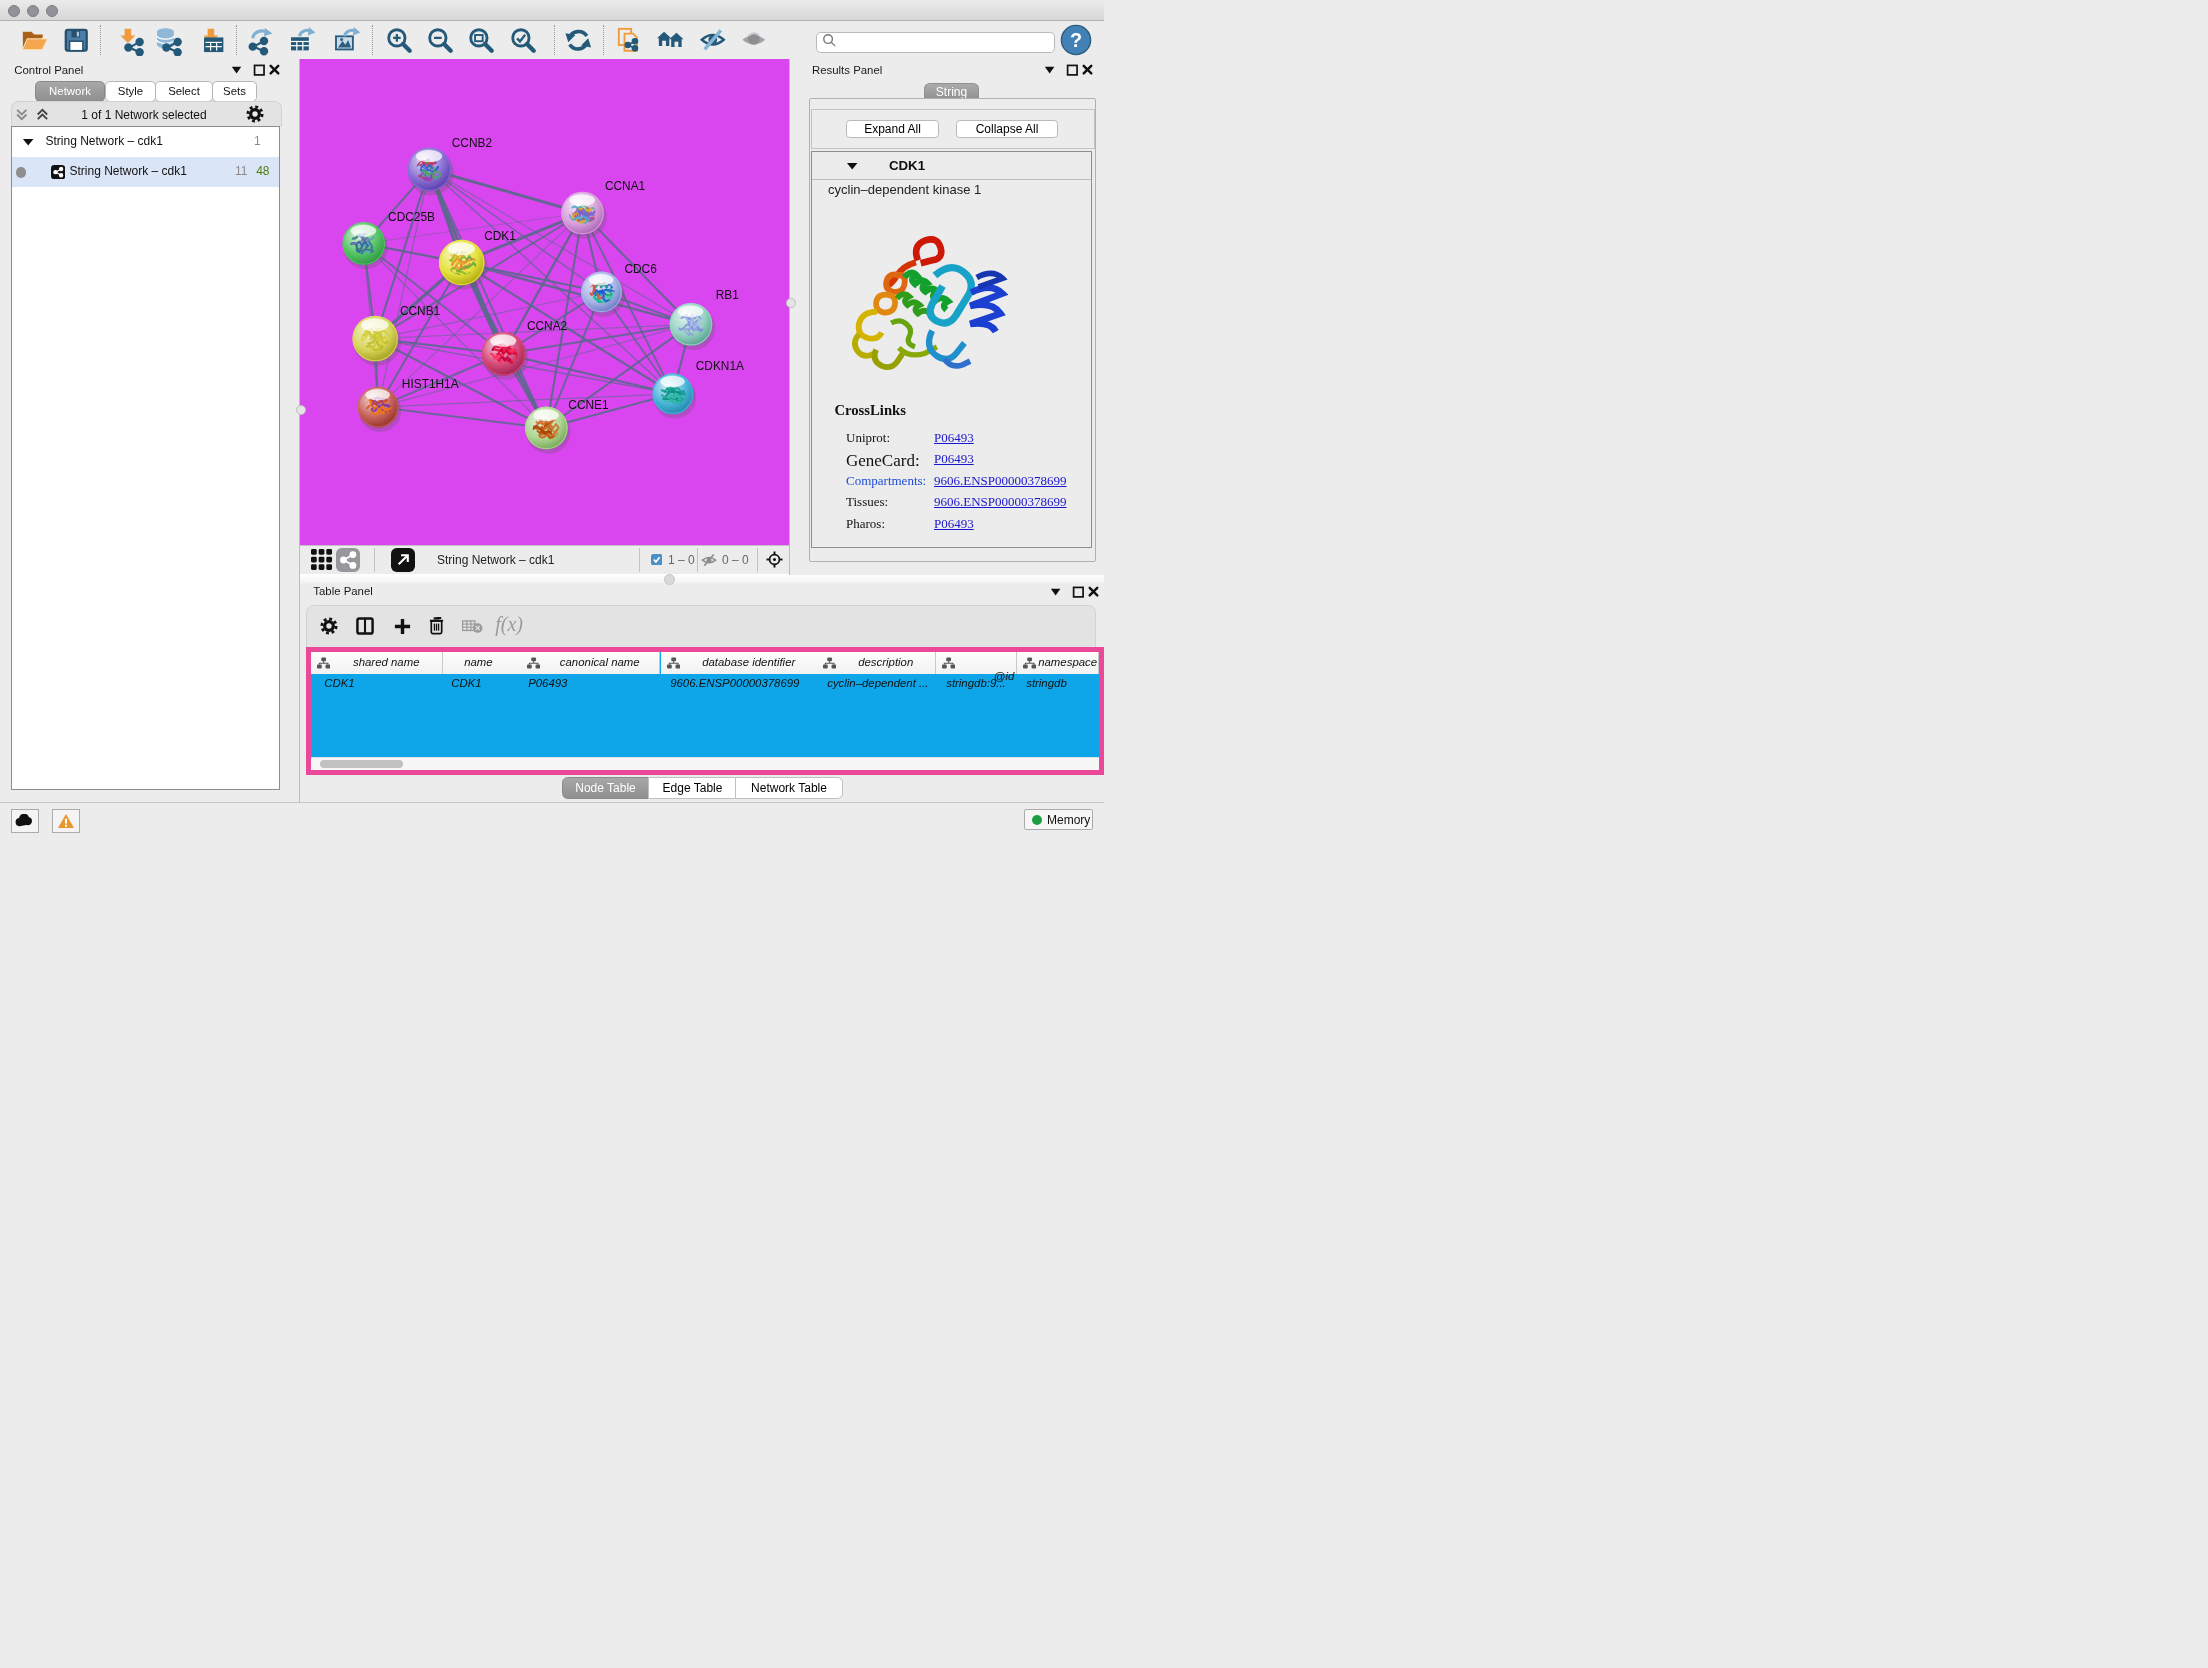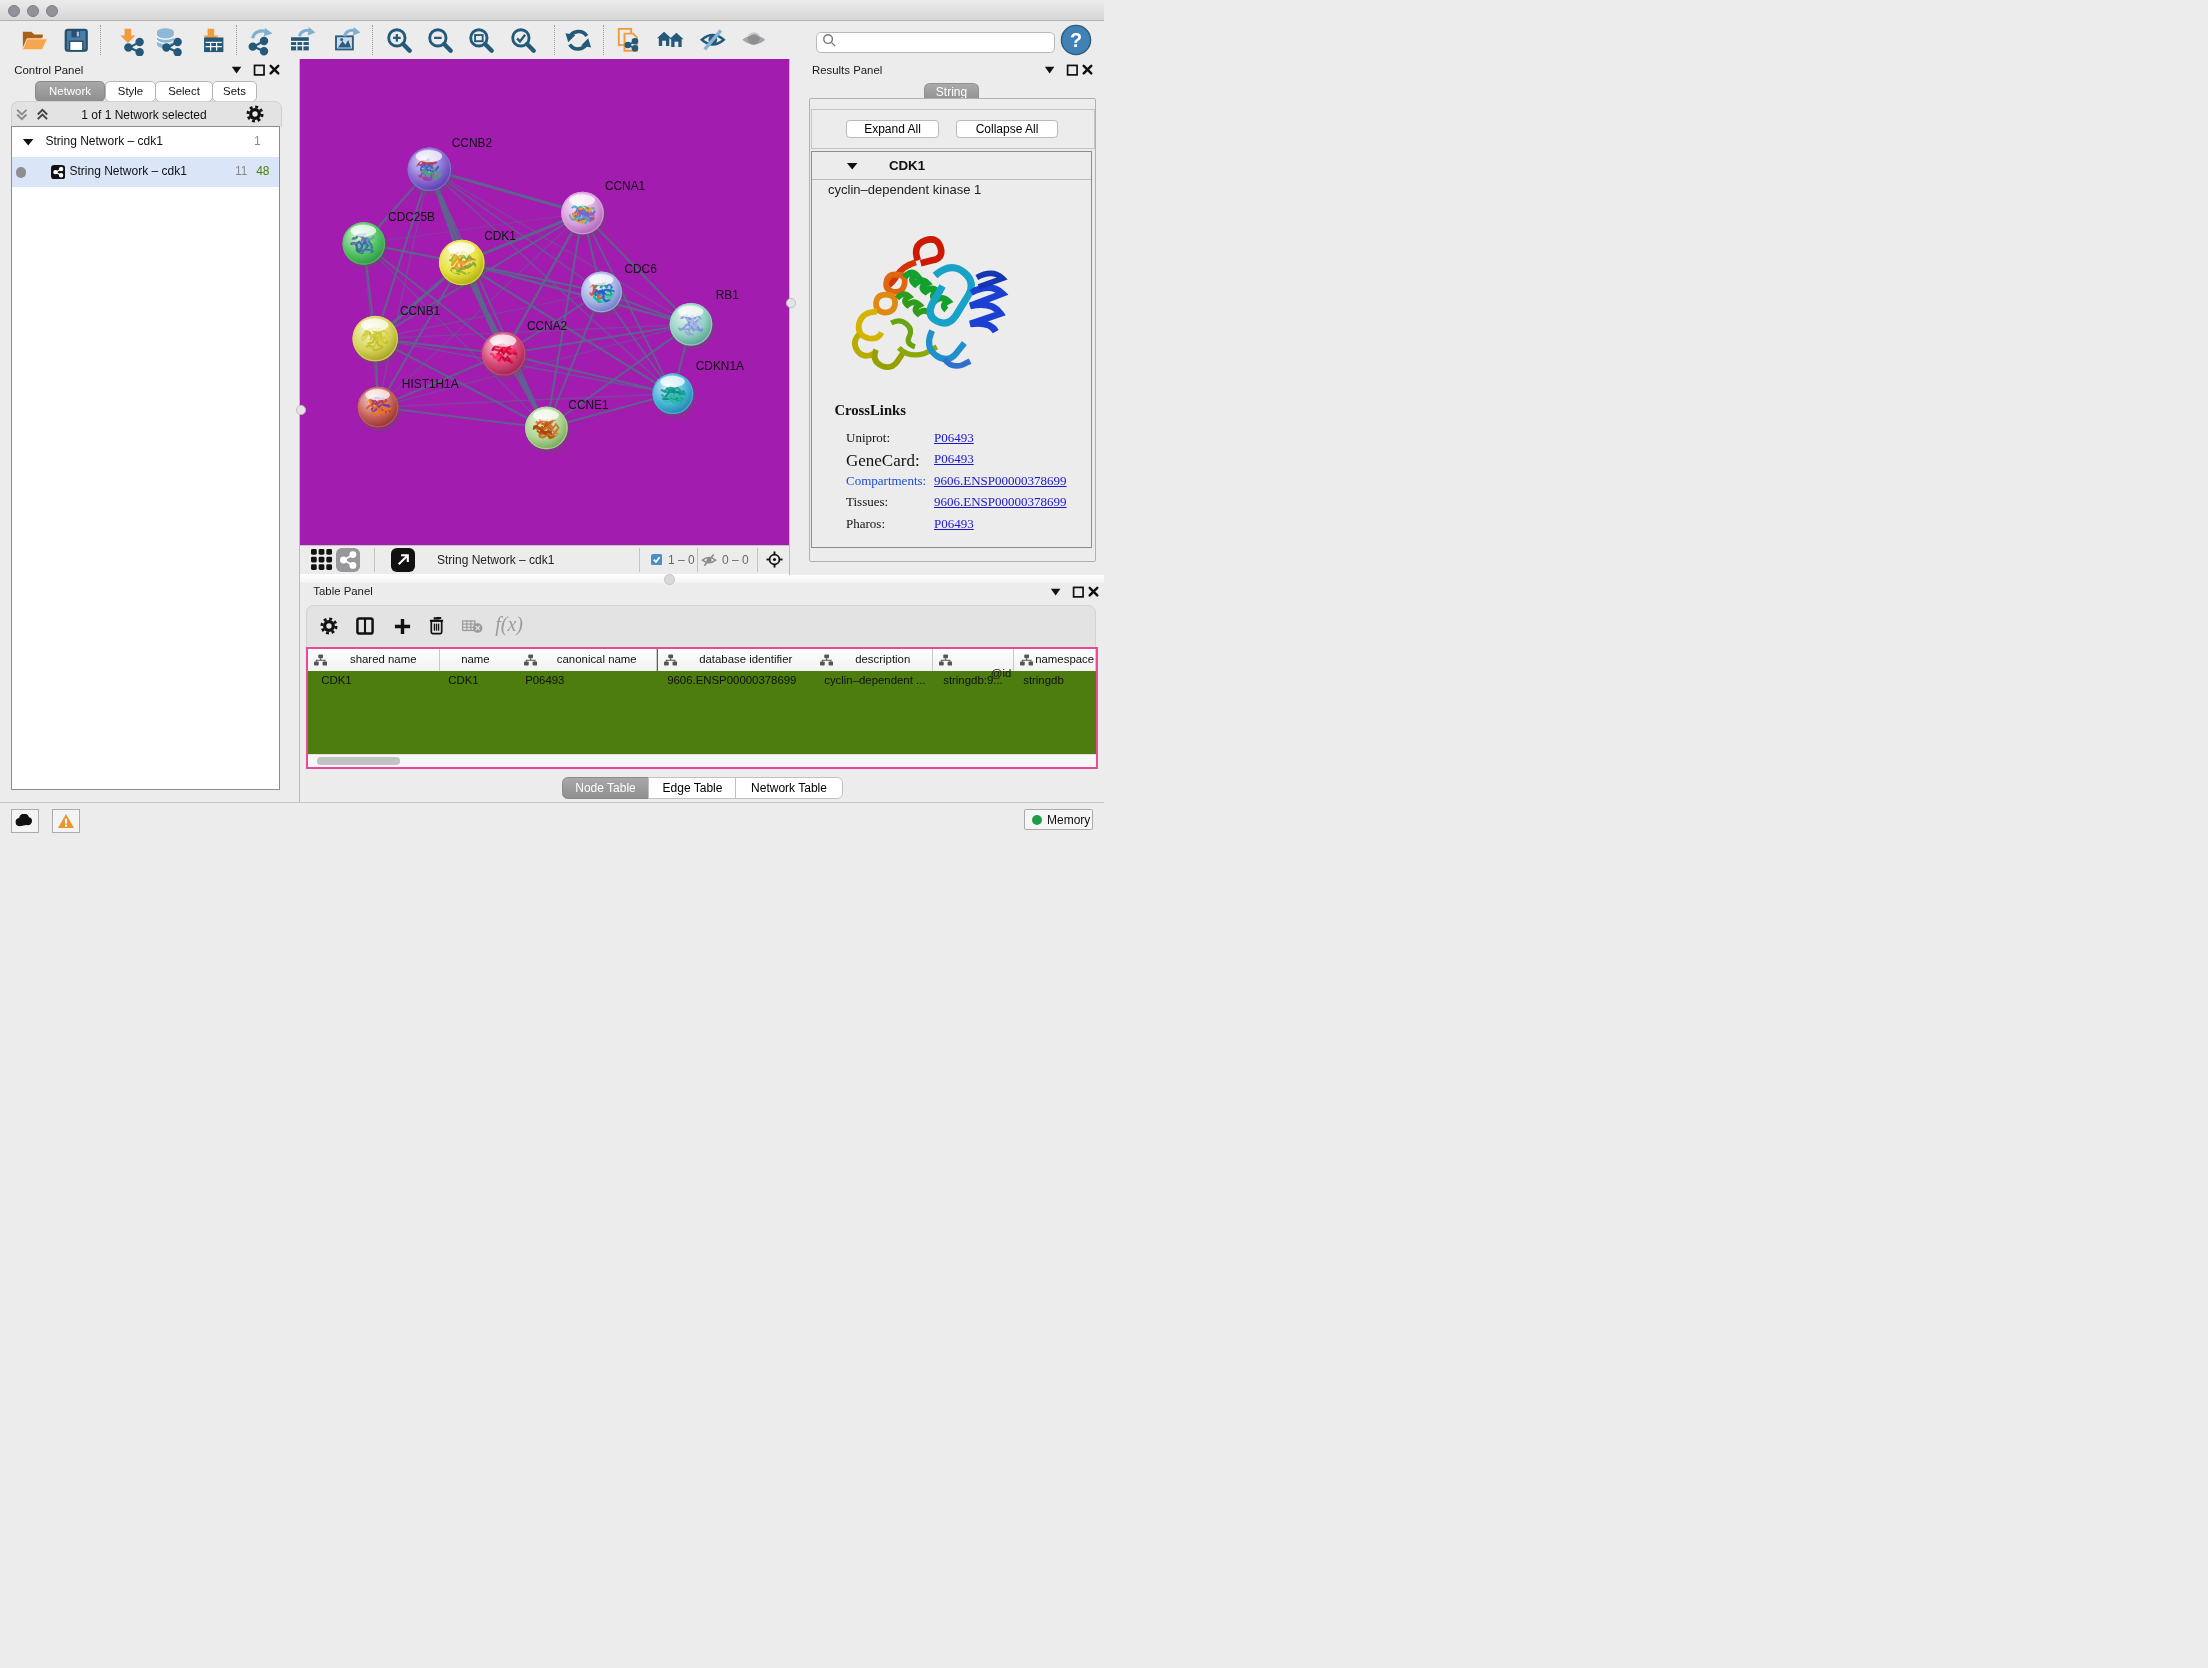--- a/index.html
+++ b/index.html
@@ -18,21 +18,21 @@
   #toolbar{left:0;top:21px;width:1104px;height:38px;background:#ececec;
     border-bottom:1px solid #b9b9b9;}
   .ti{position:absolute;top:4.8px;}
   .tsep{position:absolute;top:3.8px;height:30px;width:0;
     border-left:1.9px dotted #9a9a9a;}
   #searchbox{position:absolute;left:816px;top:10.5px;width:237px;height:19px;
     background:#fff;border:1px solid #b9b9b9;border-radius:4.8px;}
   
   #cp{left:0;top:59px;width:299px;height:743px;background:#ececec;
       border-right:1px solid #bcbcbc;}
-  #canvas{left:300px;top:59px;width:490px;height:486px;background:#a21caf;}
+  #canvas{left:300px;top:59px;width:490px;height:486px;background:#d946ef;}
   #netbar{left:300px;top:545px;width:490px;height:27.6px;background:#ececec;
       border-top:1px solid #c3c3c3;border-bottom:1px solid #c3c3c3;}
   #strip{left:300px;top:574px;width:805px;height:8.6px;
       background:linear-gradient(#ffffff,#f3f3f3);}
   #rp{left:789px;top:59px;width:315px;height:516px;background:#ececec;border-left:1px solid #bcbcbc;box-sizing:border-box;}
   #tp{left:300px;top:583px;width:805px;height:219px;background:#ececec;}
   #status{left:0;top:802px;width:1104px;height:32px;background:#ececec;
       border-top:1px solid #c6c6c6;}
   .paneltitle{font-size:11.4px;color:#1a1a1a;}
   
@@ -57,21 +57,21 @@
      border:1px solid #b9b9b9;border-radius:3.8px;font-size:12px;
      text-align:center;line-height:16px;color:#000;}
   #rpsect{position:absolute;left:1px;top:52px;width:279px;height:395px;
      border:1px solid #8d8d8d;background:#ececec;}
   .serif{font-family:"Liberation Serif",serif;}
   .link{color:#1a16cc;text-decoration:underline;}
   
   #tptool{position:absolute;left:6.2px;top:22.4px;width:788px;height:42px;
      background:#e3e3e3;border:1px solid #d2d2d2;border-radius:7.6px 7.6px 0 0;}
   #tptable{position:absolute;left:6.2px;top:64px;width:788px;height:118px;
-     background:#4d7c0f;border:2px solid #ec4899;}
+     background:#0ea5e9;border:5px solid #ec4899;font-style:italic;}
   .th{position:absolute;top:0;height:22px;border-right:1px solid #c9c9c9;
      background:linear-gradient(#fdfdfd,#f2f2f2);font-size:11.4px;}
   .btab{position:absolute;top:194px;height:20px;border:1px solid #c0c0c0;
      font-size:12px;text-align:center;line-height:20px;background:#fff;}
   
   .sbtn{position:absolute;top:6.2px;width:26px;height:22px;background:#f4f4f4;
      border:1px solid #ababab;}
 </style></head>
 <body>
 <div id="titlebar" class="abs">

